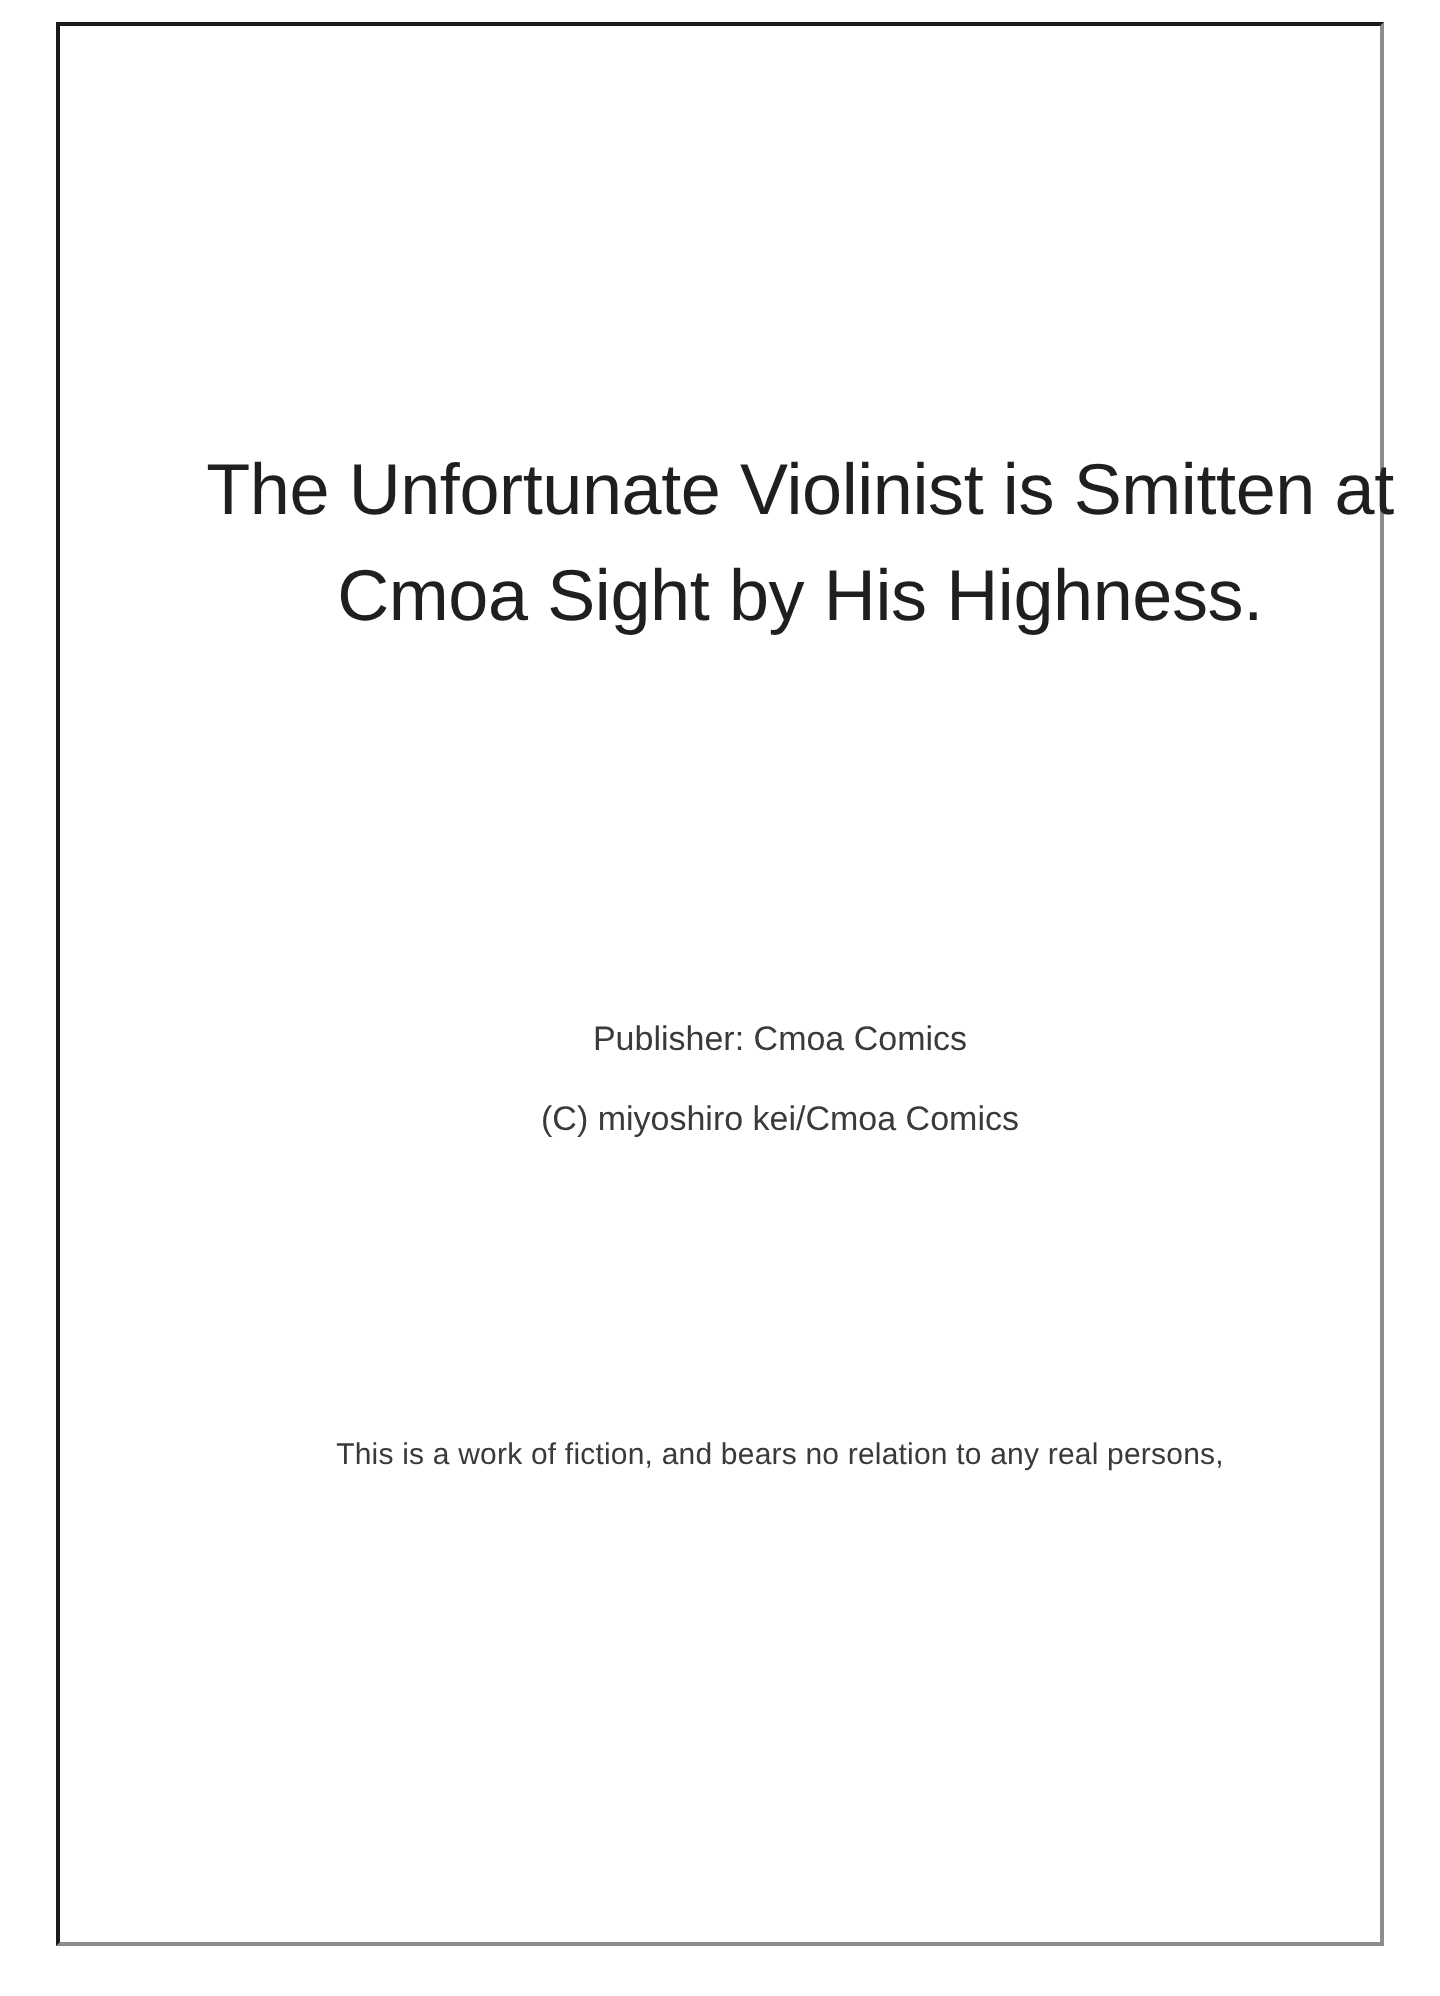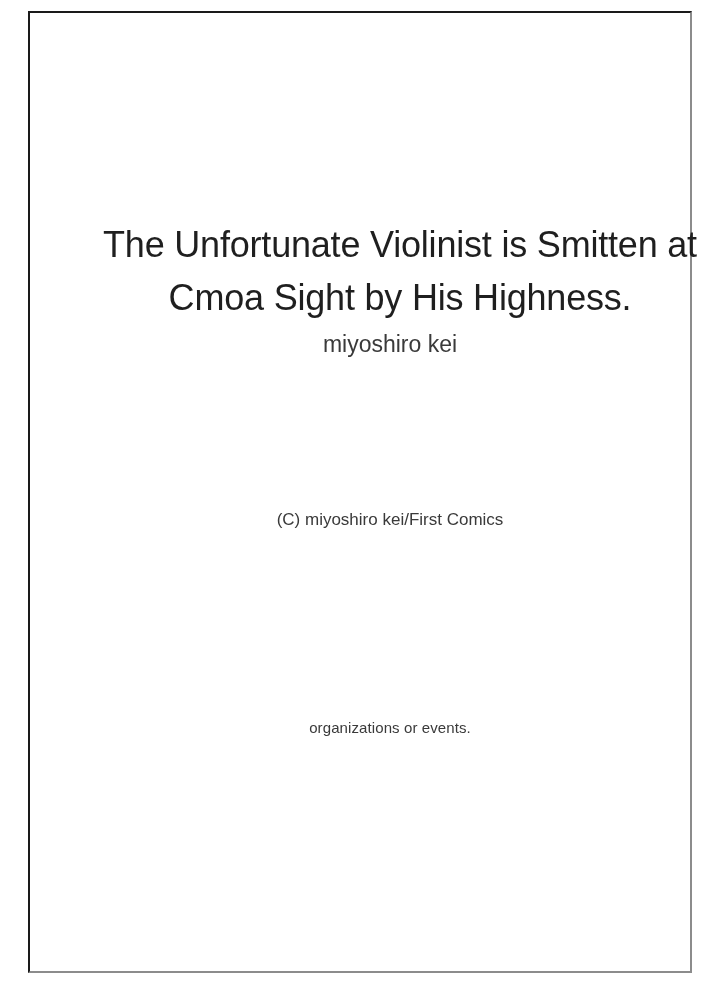--- a/index.html
+++ b/index.html
@@ -72,24 +72,24 @@
 <body>
 
 <div class="screen">
   <div class="frame">
 
     <h1 class="centered-block title">
       <span class="tline">The Unfortunate Violinist is Smitten at</span>
       <span class="tline">Cmoa Sight by His Highness.</span>
     </h1>
 
-    <div class="centered-block author">miyoshiro kei</div>
 
     <div class="centered-block pub-block">
-      <div>(C) miyoshiro kei/First Comics</div>
+      <div>Publisher: Cmoa Comics</div>
+      <div>(C) miyoshiro kei/Cmoa Comics</div>
     </div>
 
     <div class="centered-block disclaimer">
-      <div>organizations or events.</div>
+      <div>This is a work of fiction, and bears no relation to any real persons,</div>
     </div>
 
   </div>
 </div>
 
 </body></html>

